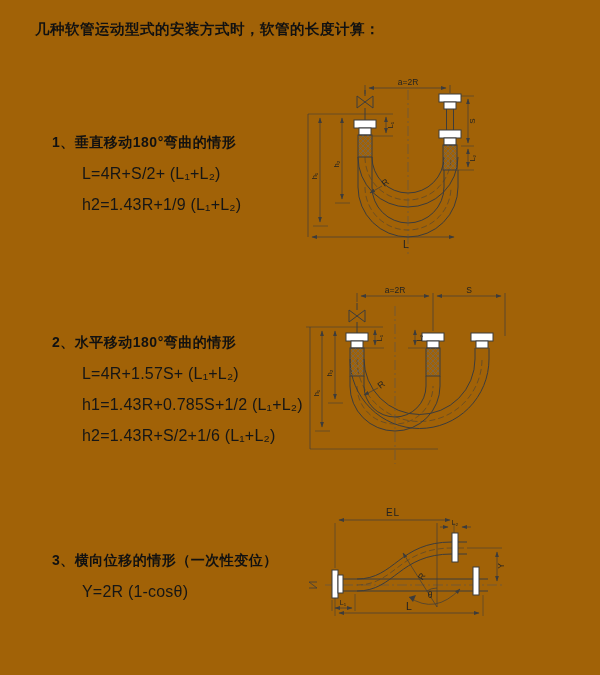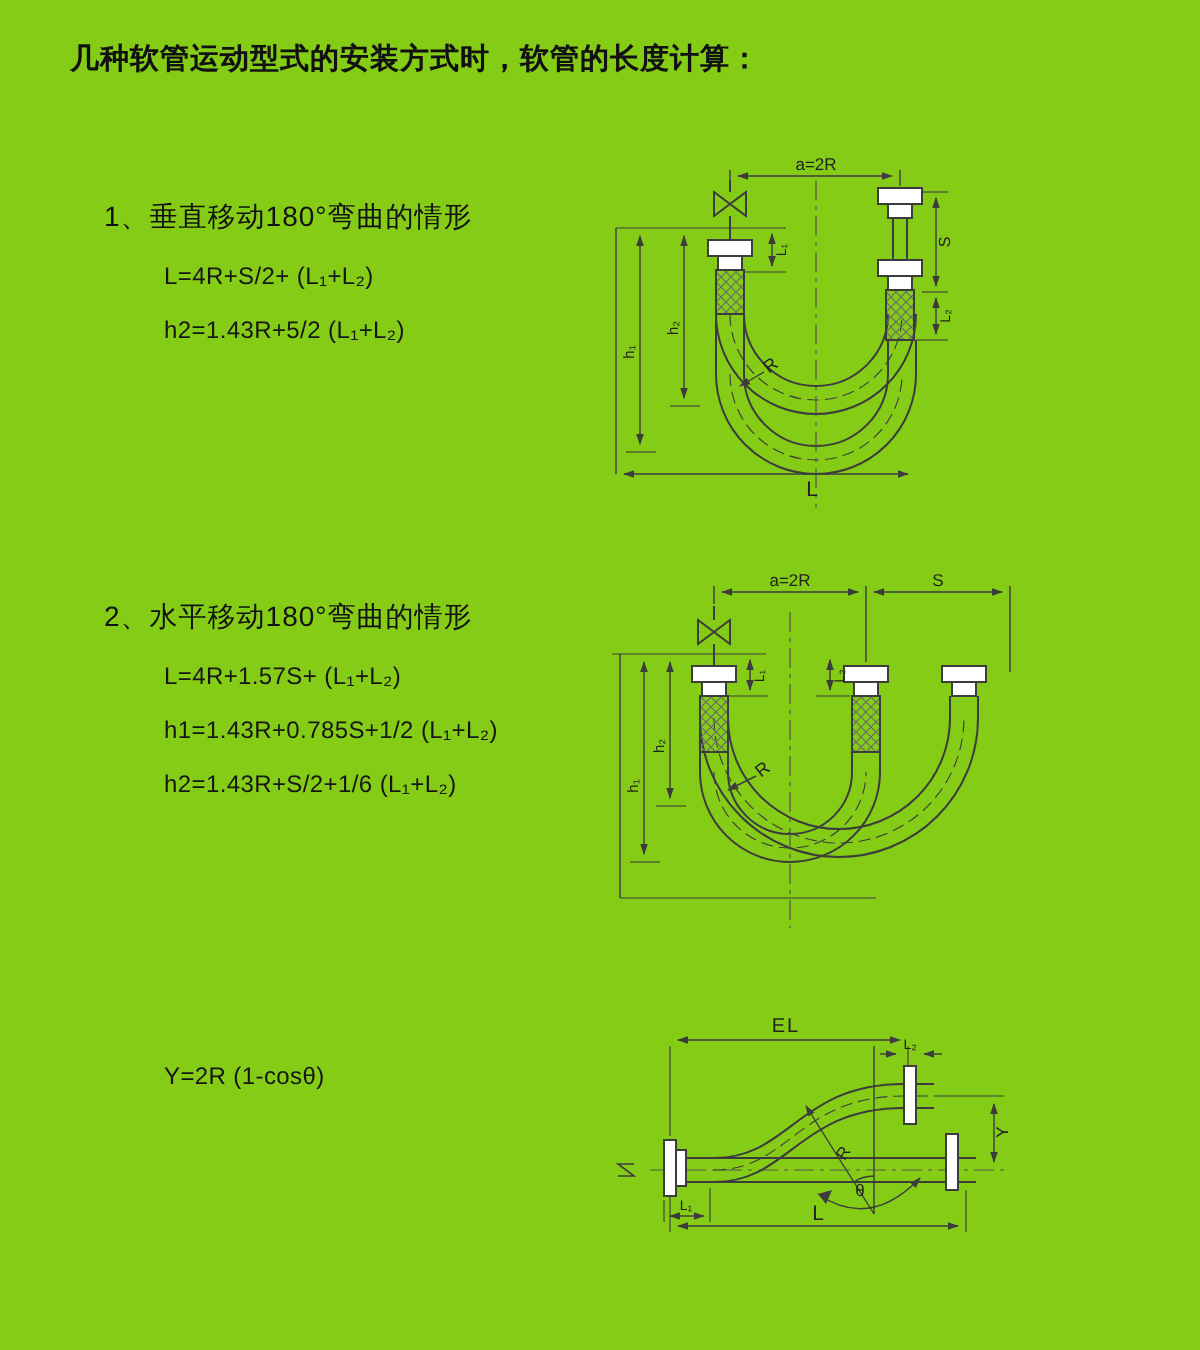--- a/index.html
+++ b/index.html
@@ -1,55 +1,56 @@
 <!DOCTYPE html>
 <html><head>
 <meta charset="utf-8">
 <style>
   html,body{margin:0;padding:0;background:#e8e8e8;}
   .page{
-    position:relative;width:600px;height:675px;background:#84cc16;
+    position:relative;width:600px;height:675px;background:#a16207;
     font-family:"Liberation Sans","DejaVu Sans",sans-serif;color:#1a1a1a;overflow:hidden;
     box-shadow:0 0 4px rgba(0,0,0,.25);
   }
   .title{
     position:absolute;left:35px;top:20px;font-size:14.5px;font-weight:700;
     letter-spacing:.5px;color:#111;
   }
   .sec{position:absolute;left:52px;}
-  .sec .heading{font-size:14px;font-weight:400;color:#111;letter-spacing:.5px;}
+  .sec .heading{font-size:14px;font-weight:700;color:#111;letter-spacing:.5px;margin-top:34px;}
   .sec .formula{
-    margin-left:30px;margin-top:13px;font-size:12px;font-weight:400;
+    margin-left:30px;margin-top:13px;font-size:16px;font-weight:400;
     color:#161616;letter-spacing:.2px;white-space:pre;
   }
   .diagram{position:absolute;}
   svg{display:block;overflow:visible;}
   svg text{font-family:"Liberation Sans","DejaVu Sans",sans-serif;fill:#222;}
 </style>
 </head>
 <body>
 
 <div class="page">
 
   <div class="title">几种软管运动型式的安装方式时，软管的长度计算：</div>
 
   <div class="sec" style="top:100px;">
     <div class="heading">1、垂直移动180°弯曲的情形</div>
     <div class="formula">L=4R+S/2+ (L₁+L₂)</div>
-    <div class="formula">h2=1.43R+5/2 (L₁+L₂)</div>
+    <div class="formula">h2=1.43R+1/9 (L₁+L₂)</div>
   </div>
 
   <div class="sec" style="top:300px;">
     <div class="heading">2、水平移动180°弯曲的情形</div>
     <div class="formula">L=4R+1.57S+ (L₁+L₂)</div>
     <div class="formula">h1=1.43R+0.785S+1/2 (L₁+L₂)</div>
     <div class="formula">h2=1.43R+S/2+1/6 (L₁+L₂)</div>
   </div>
 
   <div class="sec" style="top:518px;">
+    <div class="heading">3、横向位移的情形（一次性变位）</div>
     <div class="formula">Y=2R (1-cosθ)</div>
   </div>
 
   <div class="diagram" style="left:298px;top:66px;">
     <svg width="290" height="195" viewBox="0 0 290 195">
       <defs>
         <marker id="ar1" viewBox="0 0 10 10" refX="9" refY="5" markerWidth="8" markerHeight="8" orient="auto">
           <path d="M0,1.6 L10,5 L0,8.4 z" fill="#3c3c3c"></path>
         </marker>
         <pattern id="br1" width="5" height="5" patternUnits="userSpaceOnUse">

